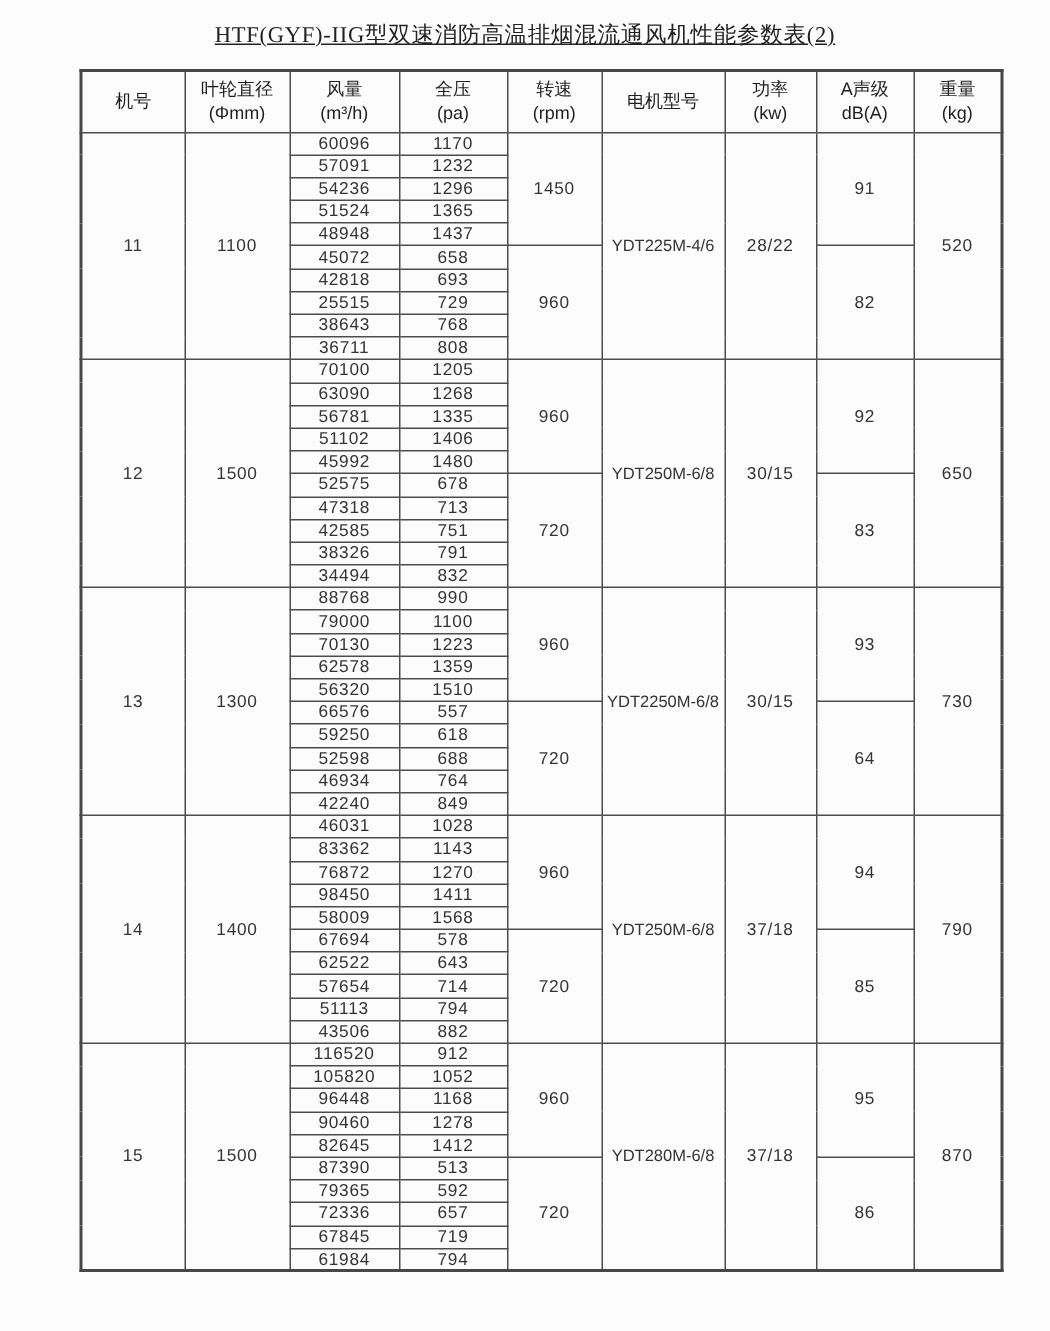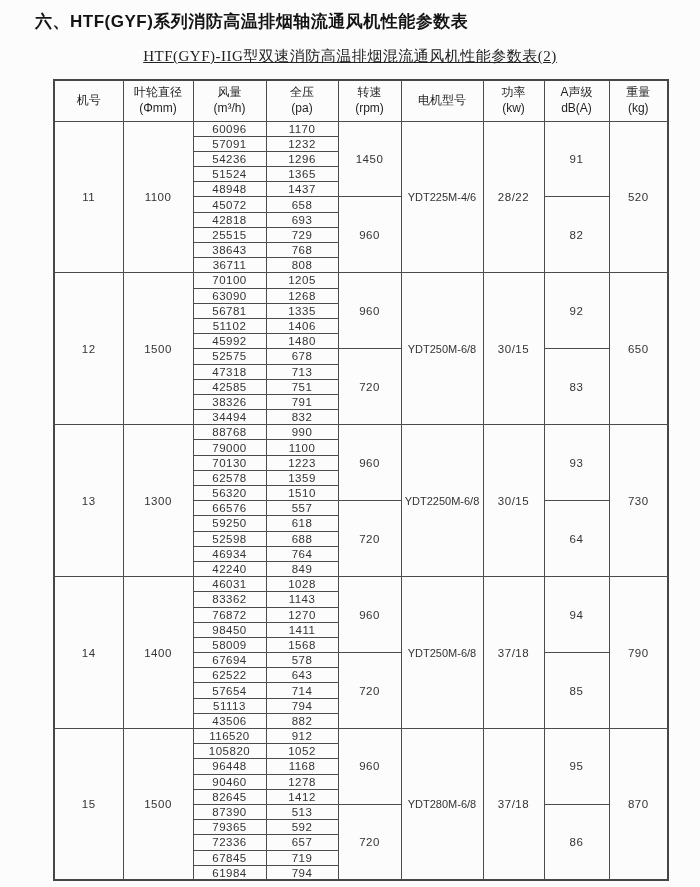--- a/index.html
+++ b/index.html
@@ -54,21 +54,20 @@
     font-size: 11.5px;
     color: #333;
     letter-spacing: 0.5px;
   }
   td.motor-cell { font-size: 11px; letter-spacing: 0; }
 </style>
 </head>
 <body>
 
 <div class="page">
-  <h1 class="page-title">六、HTF(GYF)系列消防高温排烟轴流通风机性能参数表</h1>
   <h2 class="table-subtitle">HTF(GYF)-IIG型双速消防高温排烟混流通风机性能参数表(2)</h2>
 
   <table class="perf">
     <colgroup>
         <col style="width: 69px;">
         <col style="width: 70px;">
         <col style="width: 73px;">
         <col style="width: 72px;">
         <col style="width: 63px;">
         <col style="width: 82px;">

